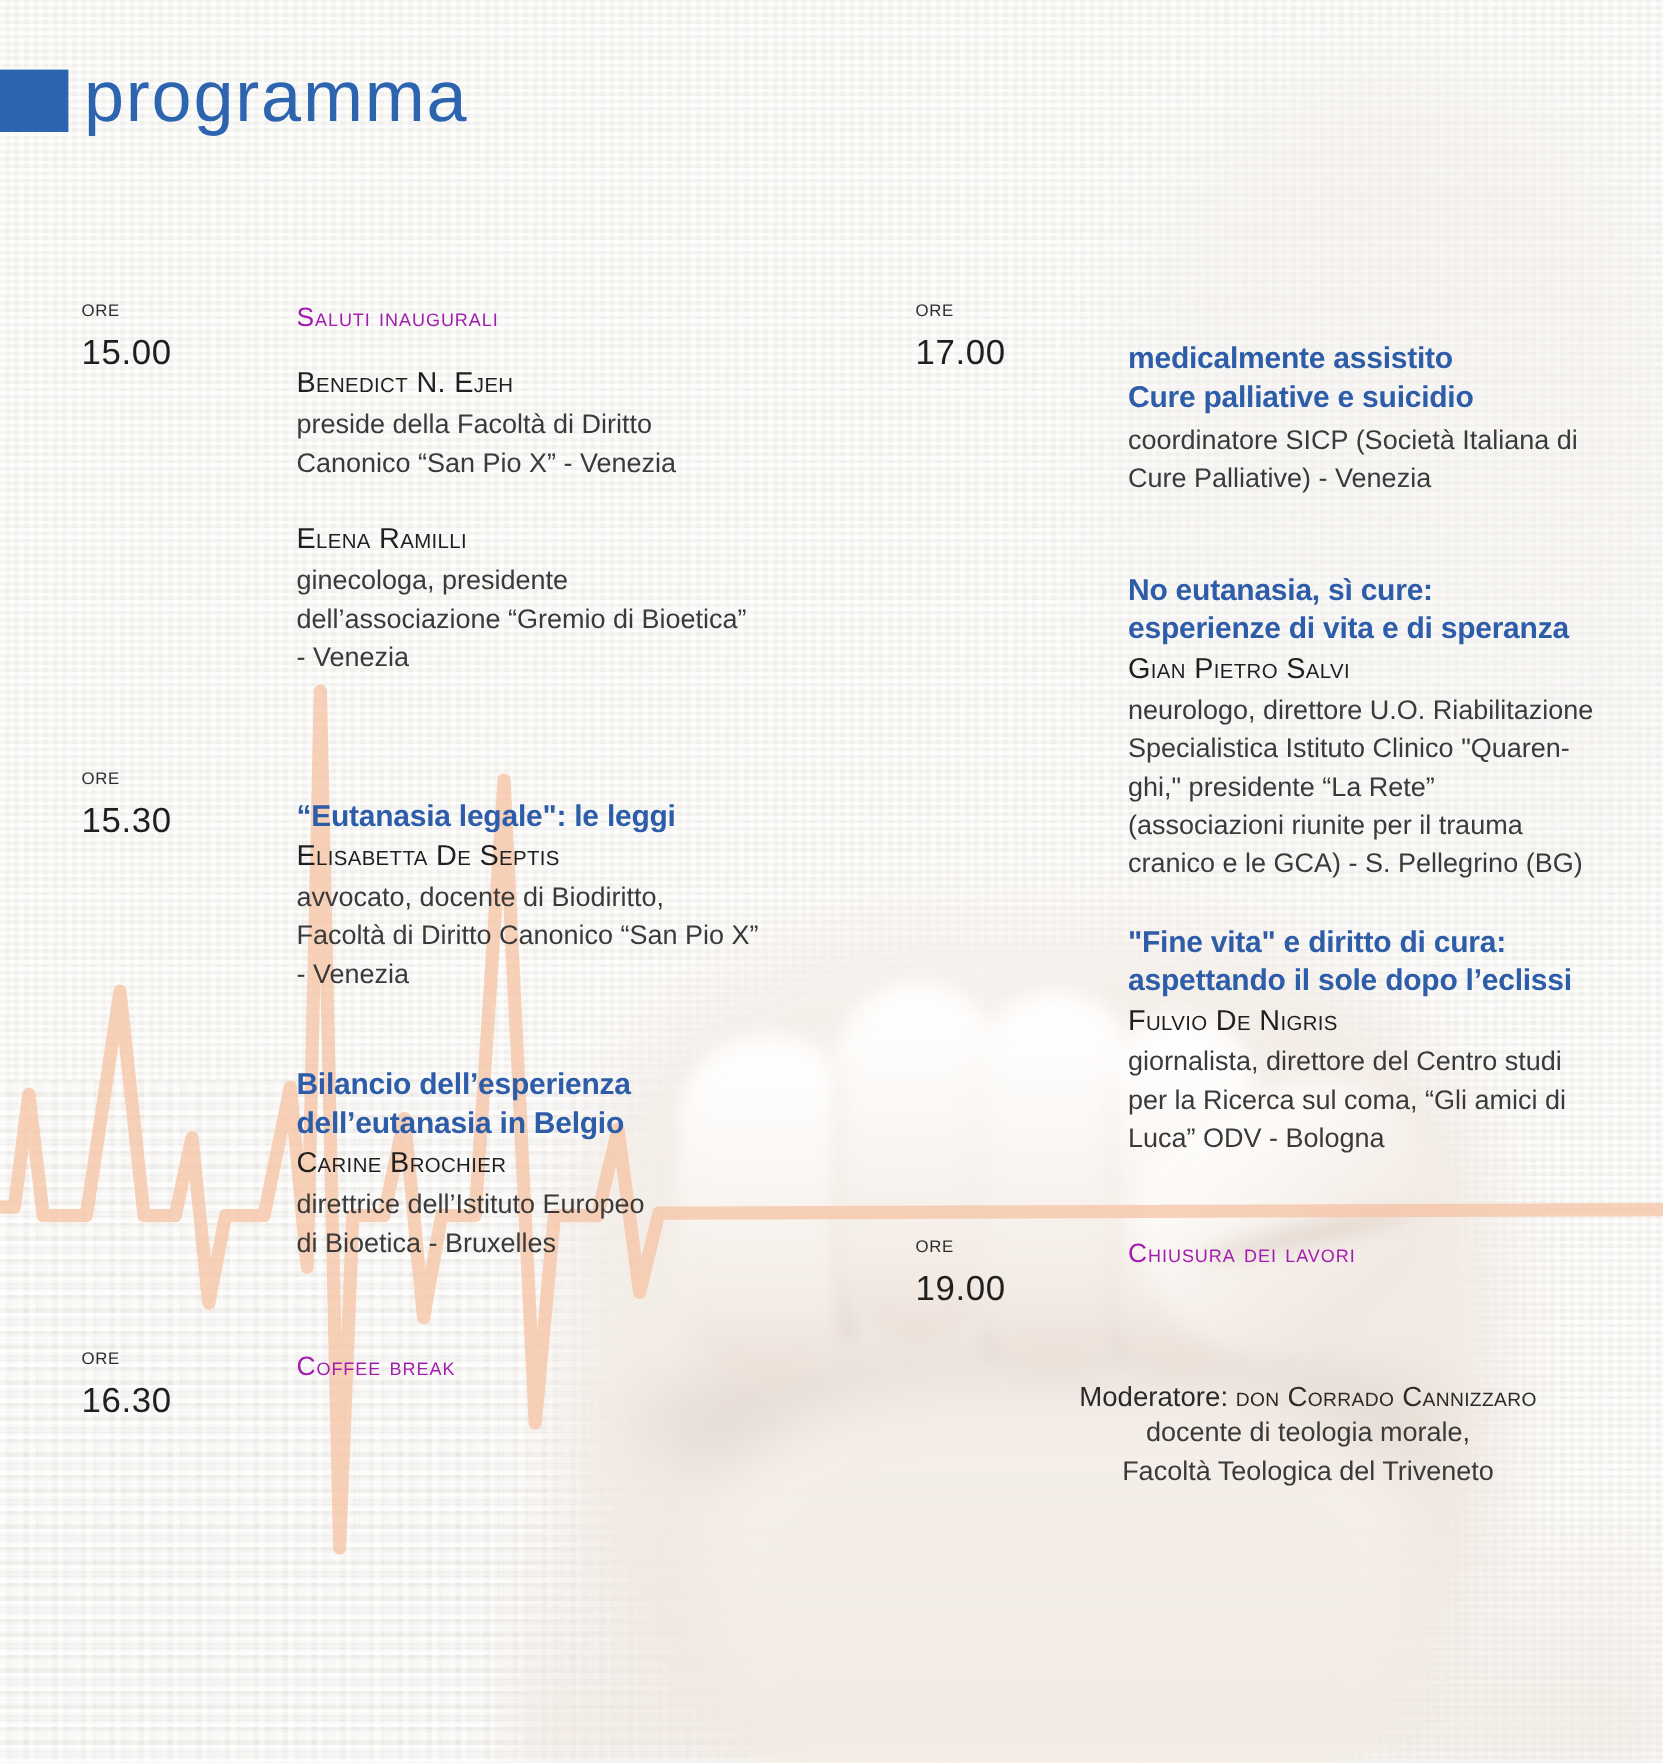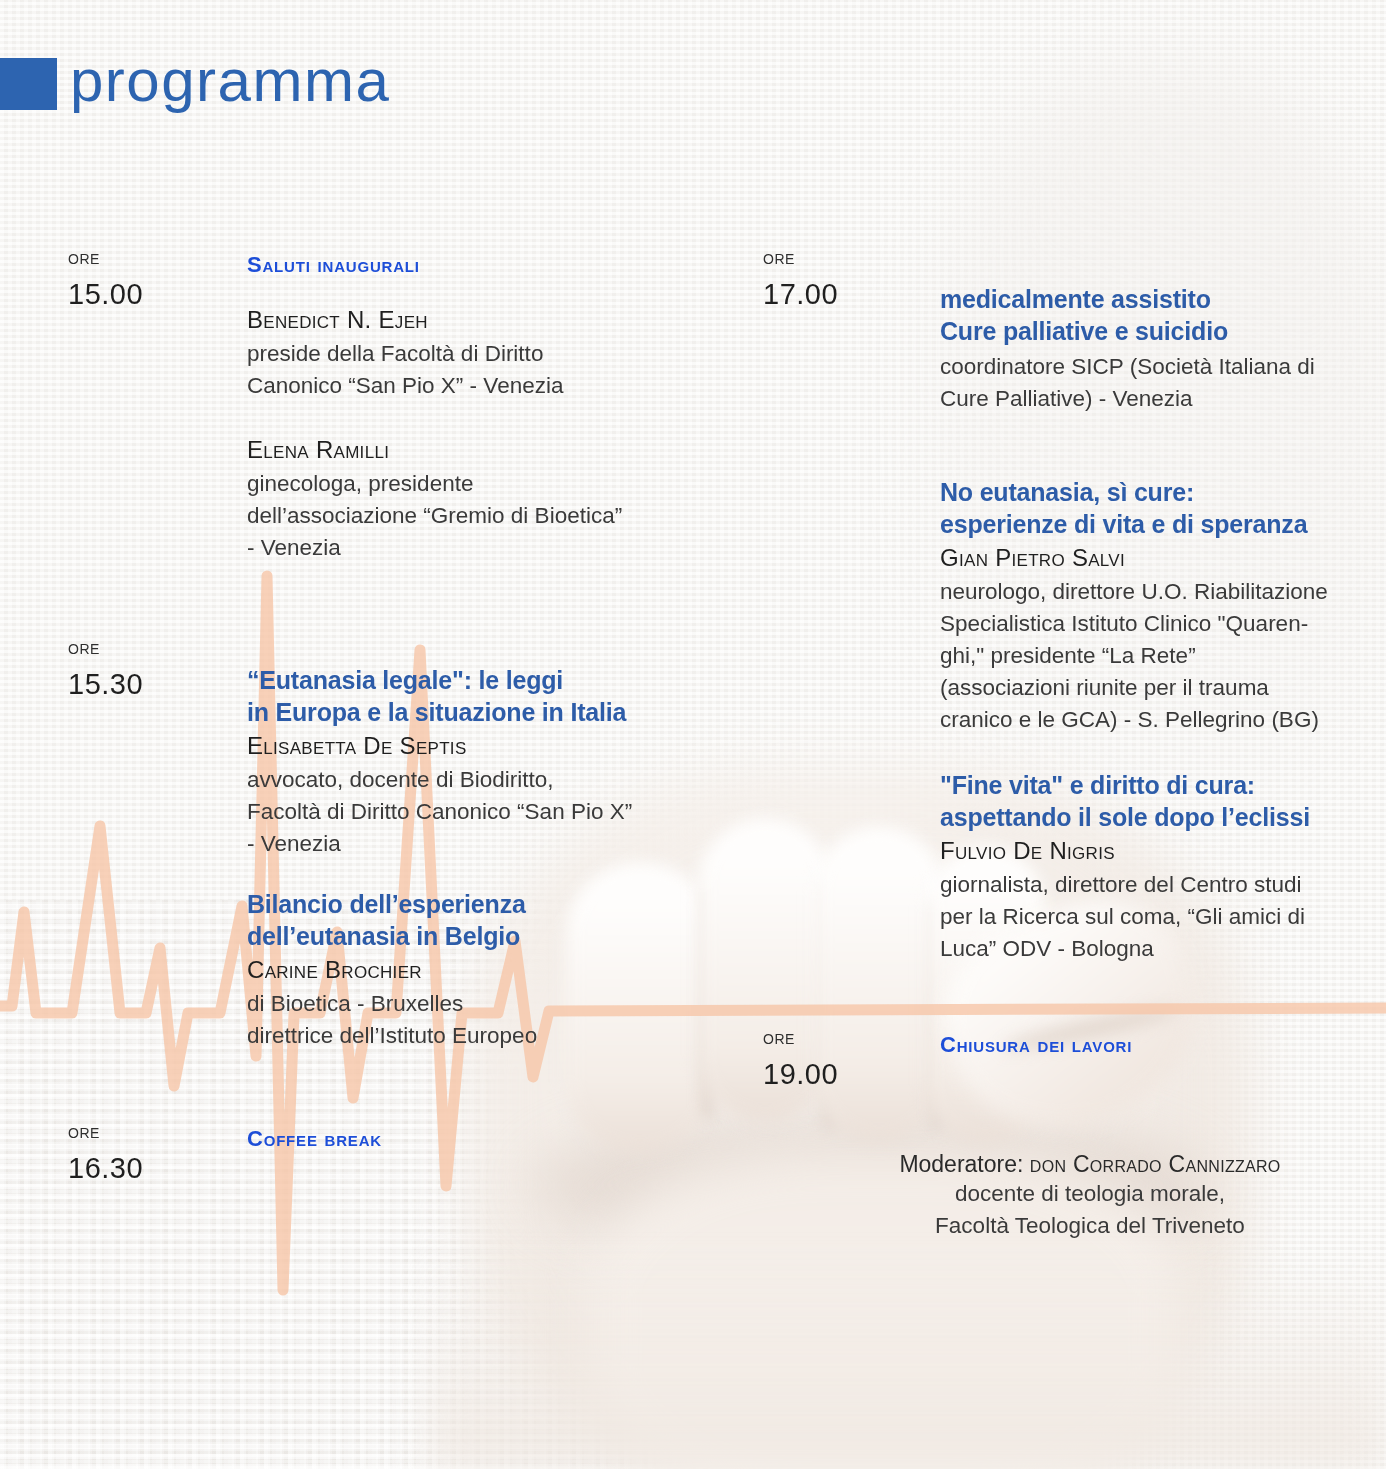--- a/index.html
+++ b/index.html
@@ -51,21 +51,21 @@
     background:#d8cabf;filter:blur(8px);opacity:.6;transform:rotate(-12deg);}
   .ph-bottom{left:430px;top:1250px;width:956px;height:219px;
     background:linear-gradient(180deg, rgba(240,233,227,0), #efe7e0);filter:blur(18px);opacity:.8;}
   
   .ecg{position:absolute;left:0;top:0;}
   
   .block{position:absolute;flex-direction:column;}
   .time{display:flex;align-items:baseline;gap:9px;white-space:nowrap;}
   .time .p{font-variant:small-caps;font-size:20px;letter-spacing:.5px;color:#2e2e2e;font-weight:300;}
   .time .v{font-size:29px;letter-spacing:.5px;color:#1f1f1f;font-weight:300;}
-  .heading{font-variant:small-caps;font-size:22px;letter-spacing:.8px;color:#1d4ed8;font-weight:700;white-space:nowrap;}
+  .heading{font-variant:small-caps;font-size:22px;letter-spacing:.8px;color:#a21caf;font-weight:400;white-space:nowrap;}
   .speaker{font-variant:small-caps;font-size:24px;letter-spacing:.3px;color:#1f1f1f;font-weight:300;
     margin-bottom:4px;white-space:nowrap;}
   .roles div{font-size:22.5px;line-height:32px;color:#3a3a3a;font-weight:300;white-space:nowrap;}
   .talk-title div{font-weight:700;font-size:25px;line-height:32px;letter-spacing:-.2px;color:#2d5ca8;white-space:nowrap;}
   .talk-title{margin-bottom:4px;}
   .title-square{position:absolute;left:0;top:58px;width:57px;height:52px;background:#2d64b0;}
   .page-title{position:absolute;left:70px;top:48px;margin:0;font-size:60px;line-height:1.1;
     font-weight:400;letter-spacing:1.5px;color:#2d64b0;}
   .moderator{left:830px;top:1151px;width:520px;text-align:center;}
   .moderator .line1{font-size:23px;font-weight:300;color:#2a2a2a;white-space:nowrap;}
@@ -130,39 +130,38 @@
   </div>
 
   <div class="block time" style="left:68px;top:636px;">
     <span class="p">ore</span>
     <span class="v">15.30</span>
   </div>
 
   <div class="block" style="left:247px;top:664px;">
     <div class="talk-title">
         <div>“Eutanasia legale": le leggi</div>
-        <div>in Europa e la situazione in Italia</div>
       </div>
     <div class="speaker">Elisabetta De Septis</div>
     <div class="roles">
         <div>avvocato, docente di Biodiritto,</div>
         <div>Facoltà di Diritto Canonico “San Pio X”</div>
         <div>- Venezia</div>
       </div>
   </div>
 
   <div class="block" style="left:247px;top:888px;">
     <div class="talk-title">
         <div>Bilancio dell’esperienza</div>
         <div>dell’eutanasia in Belgio</div>
       </div>
     <div class="speaker">Carine Brochier</div>
     <div class="roles">
+        <div>direttrice dell’Istituto Europeo</div>
         <div>di Bioetica  - Bruxelles</div>
-        <div>direttrice dell’Istituto Europeo</div>
       </div>
   </div>
 
   <div class="block time" style="left:68px;top:1120px;">
     <span class="p">ore</span>
     <span class="v">16.30</span>
   </div>
   <div class="block heading" style="left:247px;top:1126px;">Coffee break</div>
 
   <div class="block time" style="left:763px;top:246px;">

